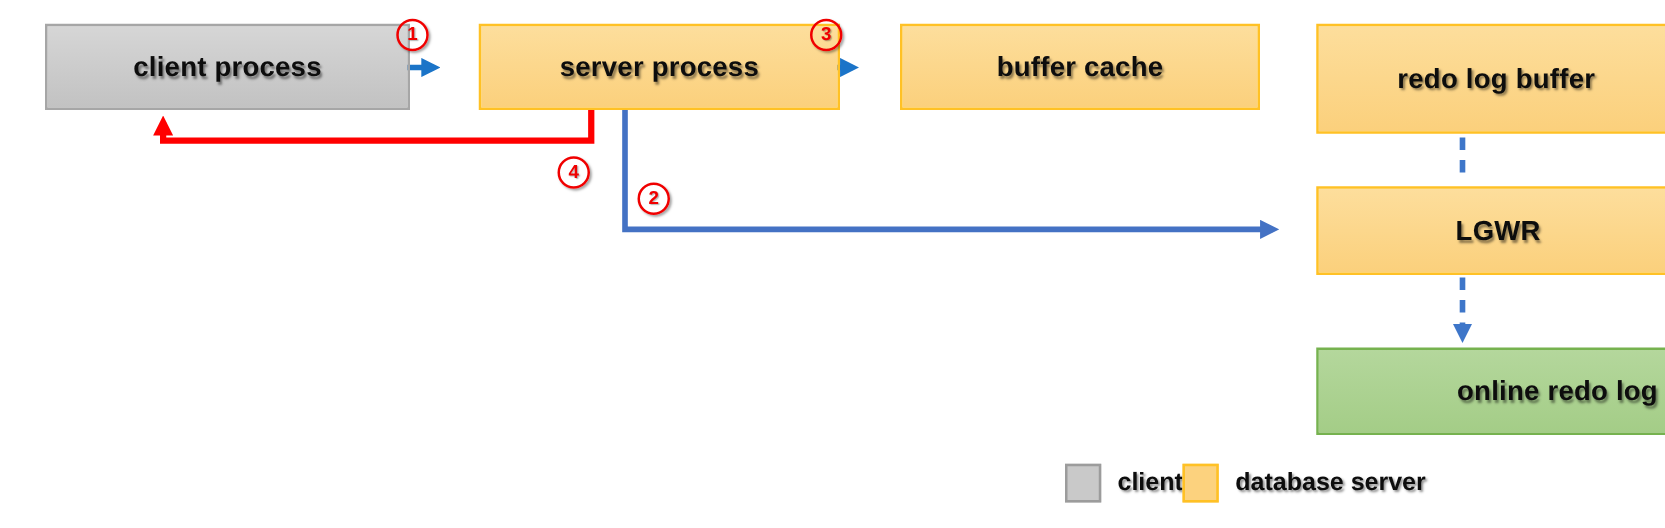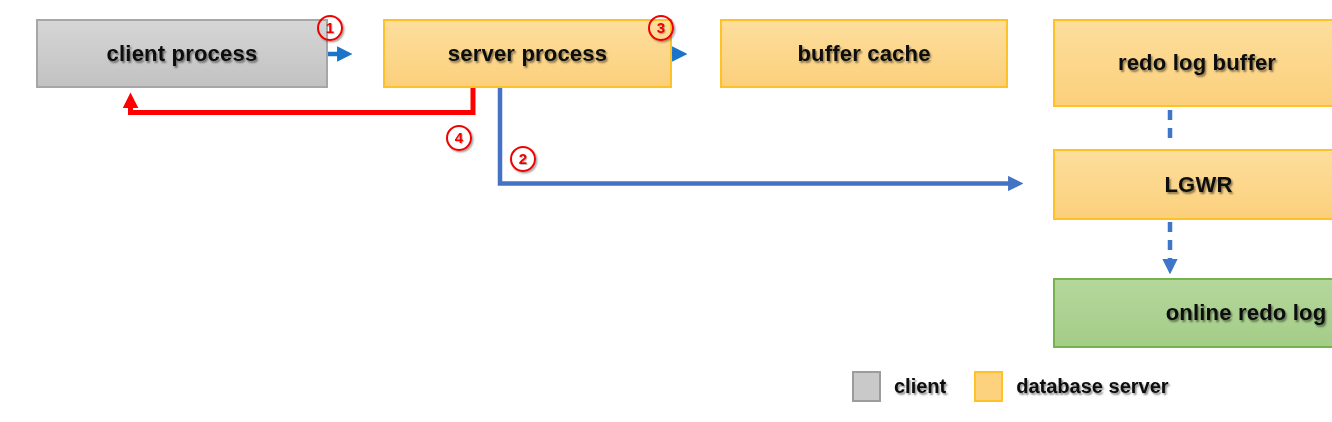--- a/index.html
+++ b/index.html
@@ -55,21 +55,21 @@
     text-shadow:1px 1px 1px rgba(0,0,0,0.3);
   }
   .s1{left:317px;top:15px;}
   .s3{left:648px;top:15px;}
   .s4{left:446px;top:125px;}
   .s2{left:510px;top:146px;}
 
   
   .legend{
     position:absolute;left:852px;top:371px;
-    display:flex;align-items:flex-end;gap:28px;
+    display:flex;align-items:flex-end;
   }
   .legend-item{display:flex;align-items:center;gap:13px;}
   .legend-label{
     font-weight:bold;font-size:20px;color:#0d0d0d;
     text-shadow:1.5px 1.5px 2px rgba(0,0,0,0.45);
     white-space:nowrap;
   }
   .swatch{width:29px;height:31px;box-sizing:border-box;display:inline-block;}
   .swatch-client {background:#c9c9c9;border:2px solid #9c9c9c;}
   .swatch-dbserver{background:#fcd27e;border:2px solid #ffc125;}

